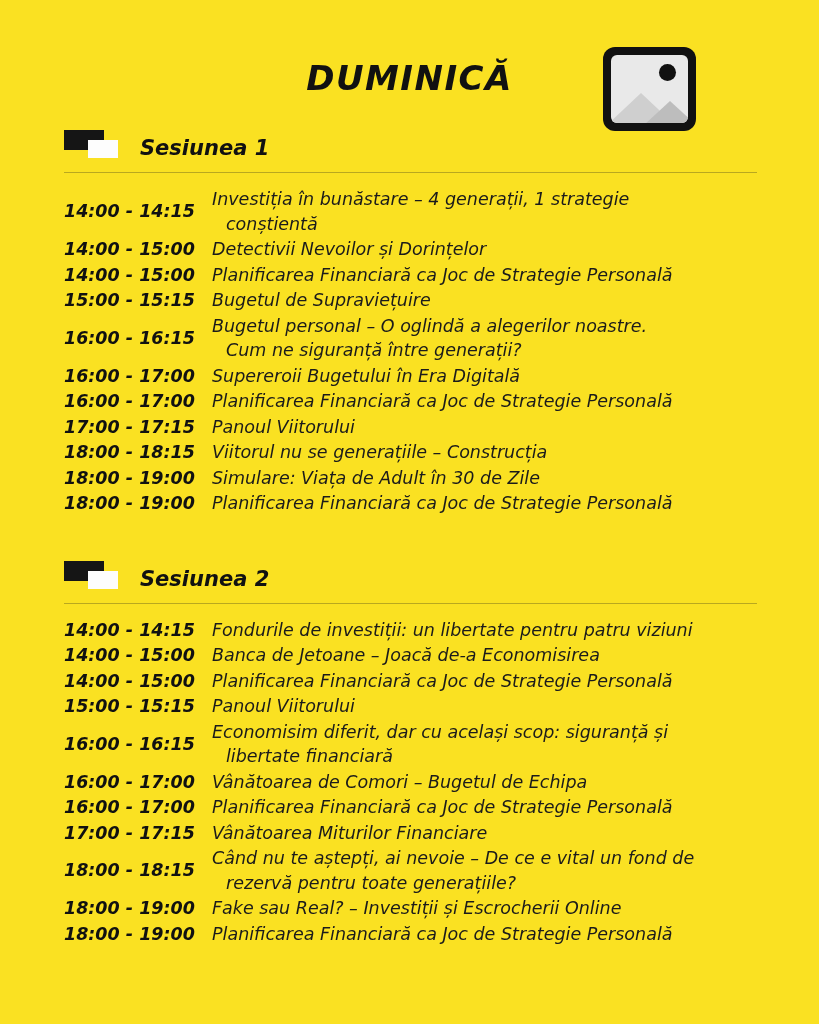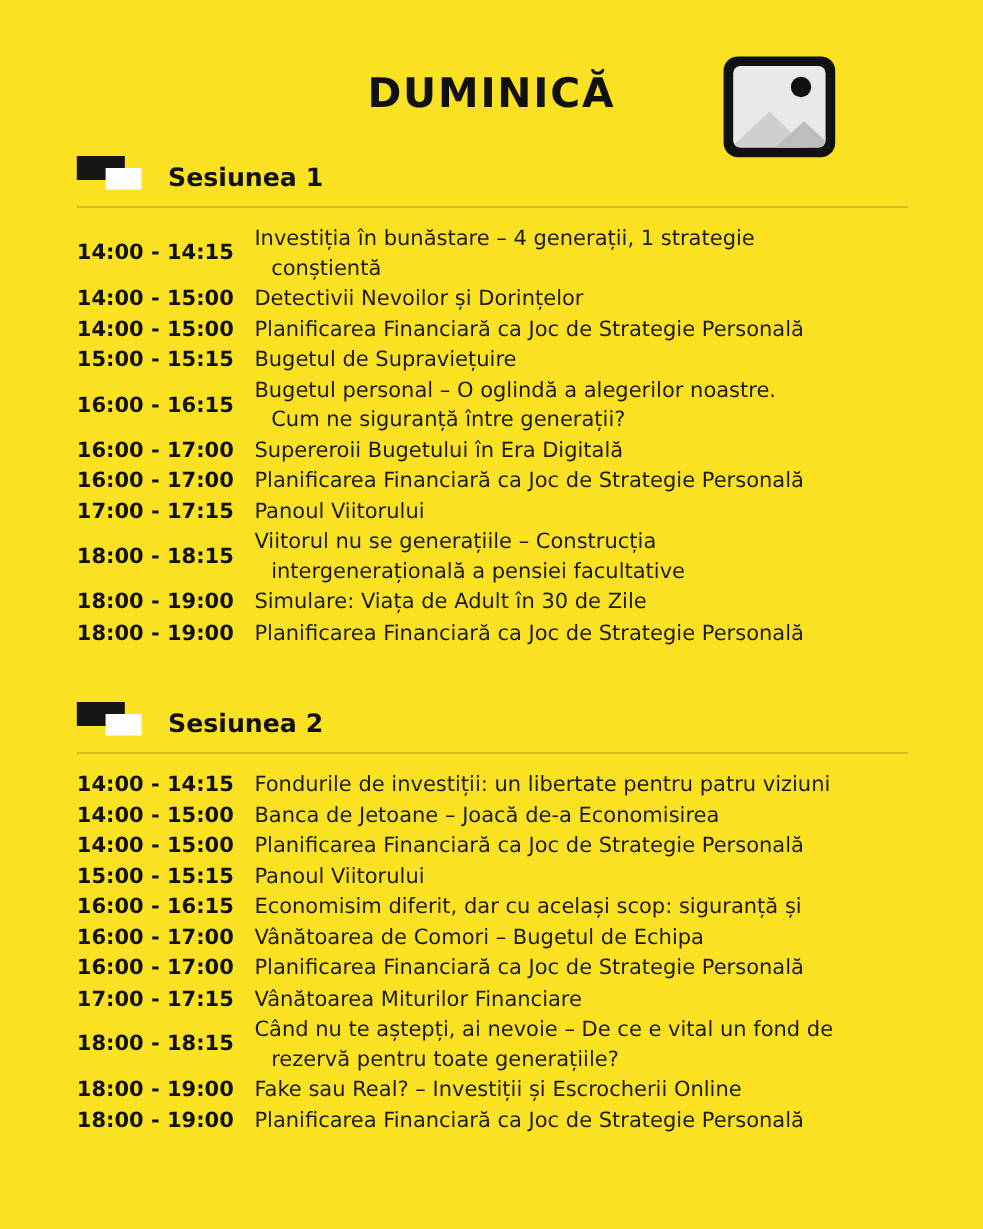--- a/index.html
+++ b/index.html
@@ -12,20 +12,21 @@
     background: #FAE122;
     font-family: "DejaVu Sans", sans-serif;
     color: #1b1b1b;
     overflow: hidden;
   }
   .page {
     position: relative;
     width: 819px;
     height: 760px;
     box-sizing: border-box;
+    font-style: italic;
   }
 
   
   .header {
     position: relative;
     height: 130px;
   }
   .title {
     position: absolute;
     left: 0;
@@ -239,21 +240,20 @@
         <div class="time">17:00 - 17:15</div>
         <div class="txt">
           <span> Panoul Viitorului</span>
         </div>
       </div>
 
       <div class="row">
         <div class="time">18:00 - 18:15</div>
         <div class="txt">
           <span>Viitorul nu se generațiile – Construcția</span>
-          <span class="cont">intergenerațională a pensiei facultative</span>
         </div>
       </div>
 
       <div class="row">
         <div class="time">18:00 - 19:00</div>
         <div class="txt">
           <span>Simulare: Viața de Adult în 30 de Zile</span>
         </div>
       </div>
 
@@ -305,20 +305,21 @@
         <div class="time">15:00 - 15:15</div>
         <div class="txt">
           <span>Panoul Viitorului</span>
         </div>
       </div>
 
       <div class="row">
         <div class="time">16:00 - 16:15</div>
         <div class="txt">
           <span>Economisim diferit, dar cu același scop: siguranță și</span>
+          <span class="cont">libertate financiară</span>
         </div>
       </div>
 
       <div class="row">
         <div class="time">16:00 - 17:00</div>
         <div class="txt">
           <span>Vânătoarea de Comori – Bugetul de Echipa</span>
         </div>
       </div>
 

